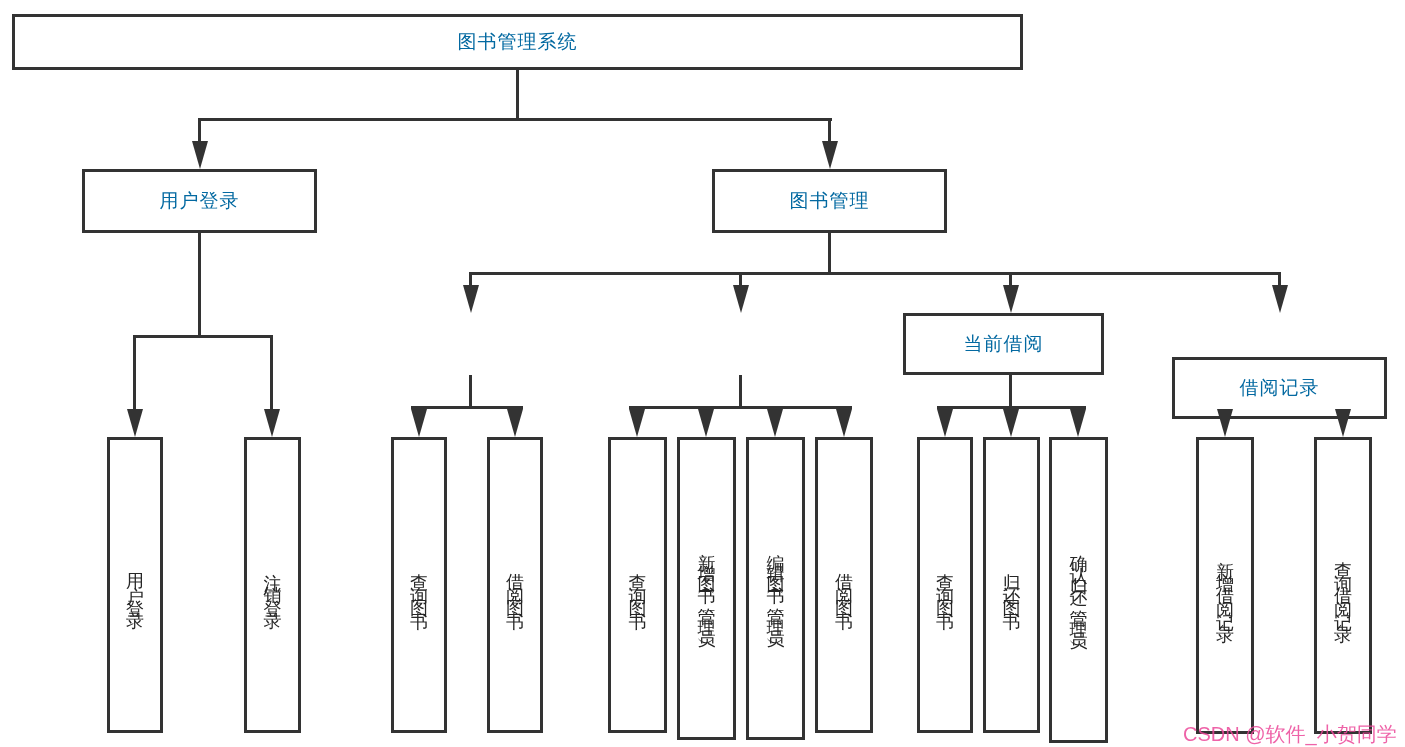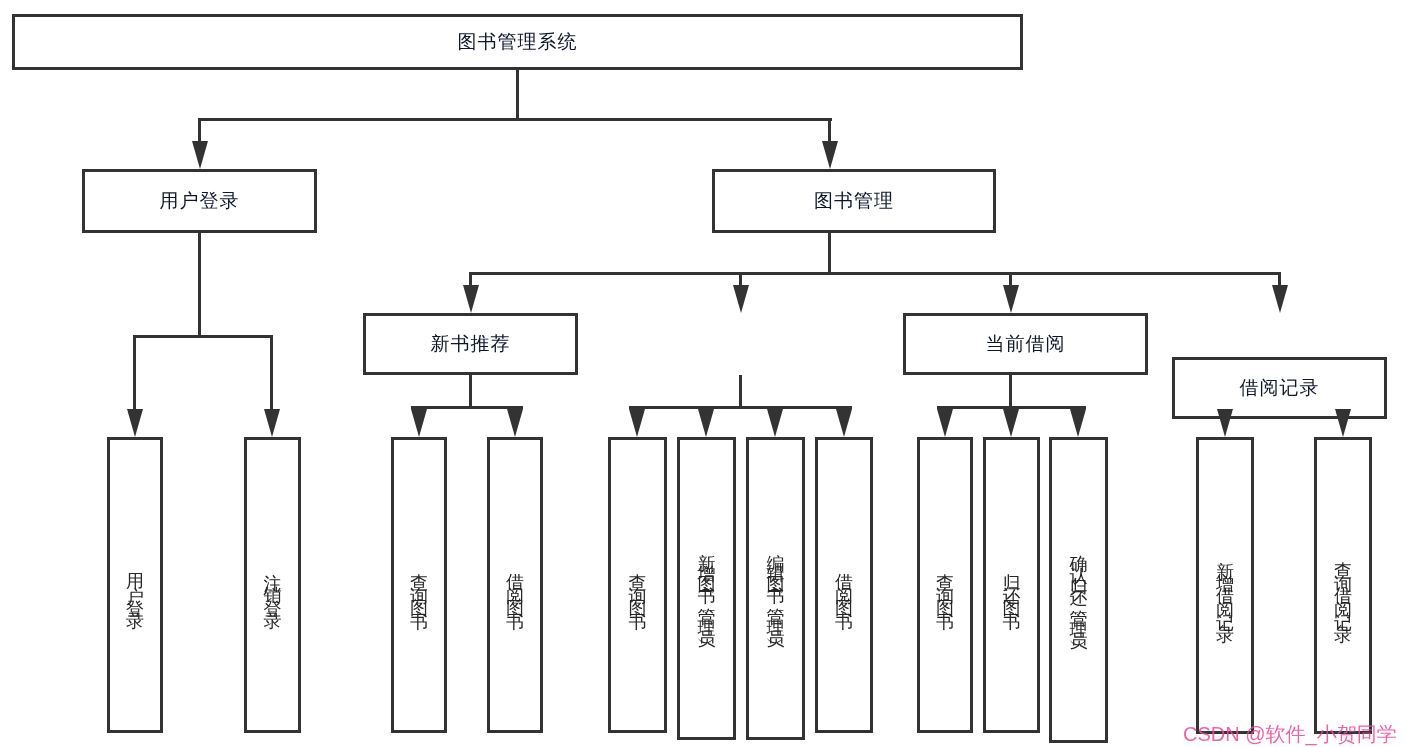--- a/index.html
+++ b/index.html
@@ -15,21 +15,21 @@
   .box {
     position: absolute;
     box-sizing: border-box;
     border: 3px solid #333333;
     background: #ffffff;
     display: flex;
     align-items: center;
     justify-content: center;
     font-size: 19px;
     letter-spacing: 1px;
-    color: #0f172a;
+    color: #0369a1;
     z-index: 2;
   }
   .vbox {
     position: absolute;
     box-sizing: border-box;
     border: 3px solid #333333;
     background: #ffffff;
     display: flex;
     align-items: center;
     justify-content: center;
@@ -76,30 +76,27 @@
 <div id="canvas">
 
   <div class="box" style="left:12px; top:14px; width:1011px; height:56px;">
     <span>图书管理系统</span>
   </div>
 
   <div class="box" style="left:82px; top:169px; width:235px; height:64px;">
     <span>用户登录</span>
   </div>
 
-  <div class="box" style="left:712px; top:169px; width:284px; height:64px;justify-content:center;">
+  <div class="box" style="left:712px; top:169px; width:235px; height:64px;justify-content:center;">
     <span>图书管理</span>
   </div>
 
-  <div class="box" style="left:363px; top:313px; width:215px; height:62px;">
-    <span>新书推荐</span>
-  </div>
-
-
-  <div class="box" style="left:903px; top:313px; width:245px; height:62px;">
+
+
+  <div class="box" style="left:903px; top:313px; width:201px; height:62px;">
     <span>当前借阅</span>
   </div>
 
   <div class="box" style="left:1172px; top:313px; width:215px; height:62px;margin-top:44px;">
     <span>借阅记录</span>
   </div>
 
   <div class="vbox" style="left:107px; top:437px; width:56px; height:296px;">
     <span class="vtext">用户登录</span>
   </div>

